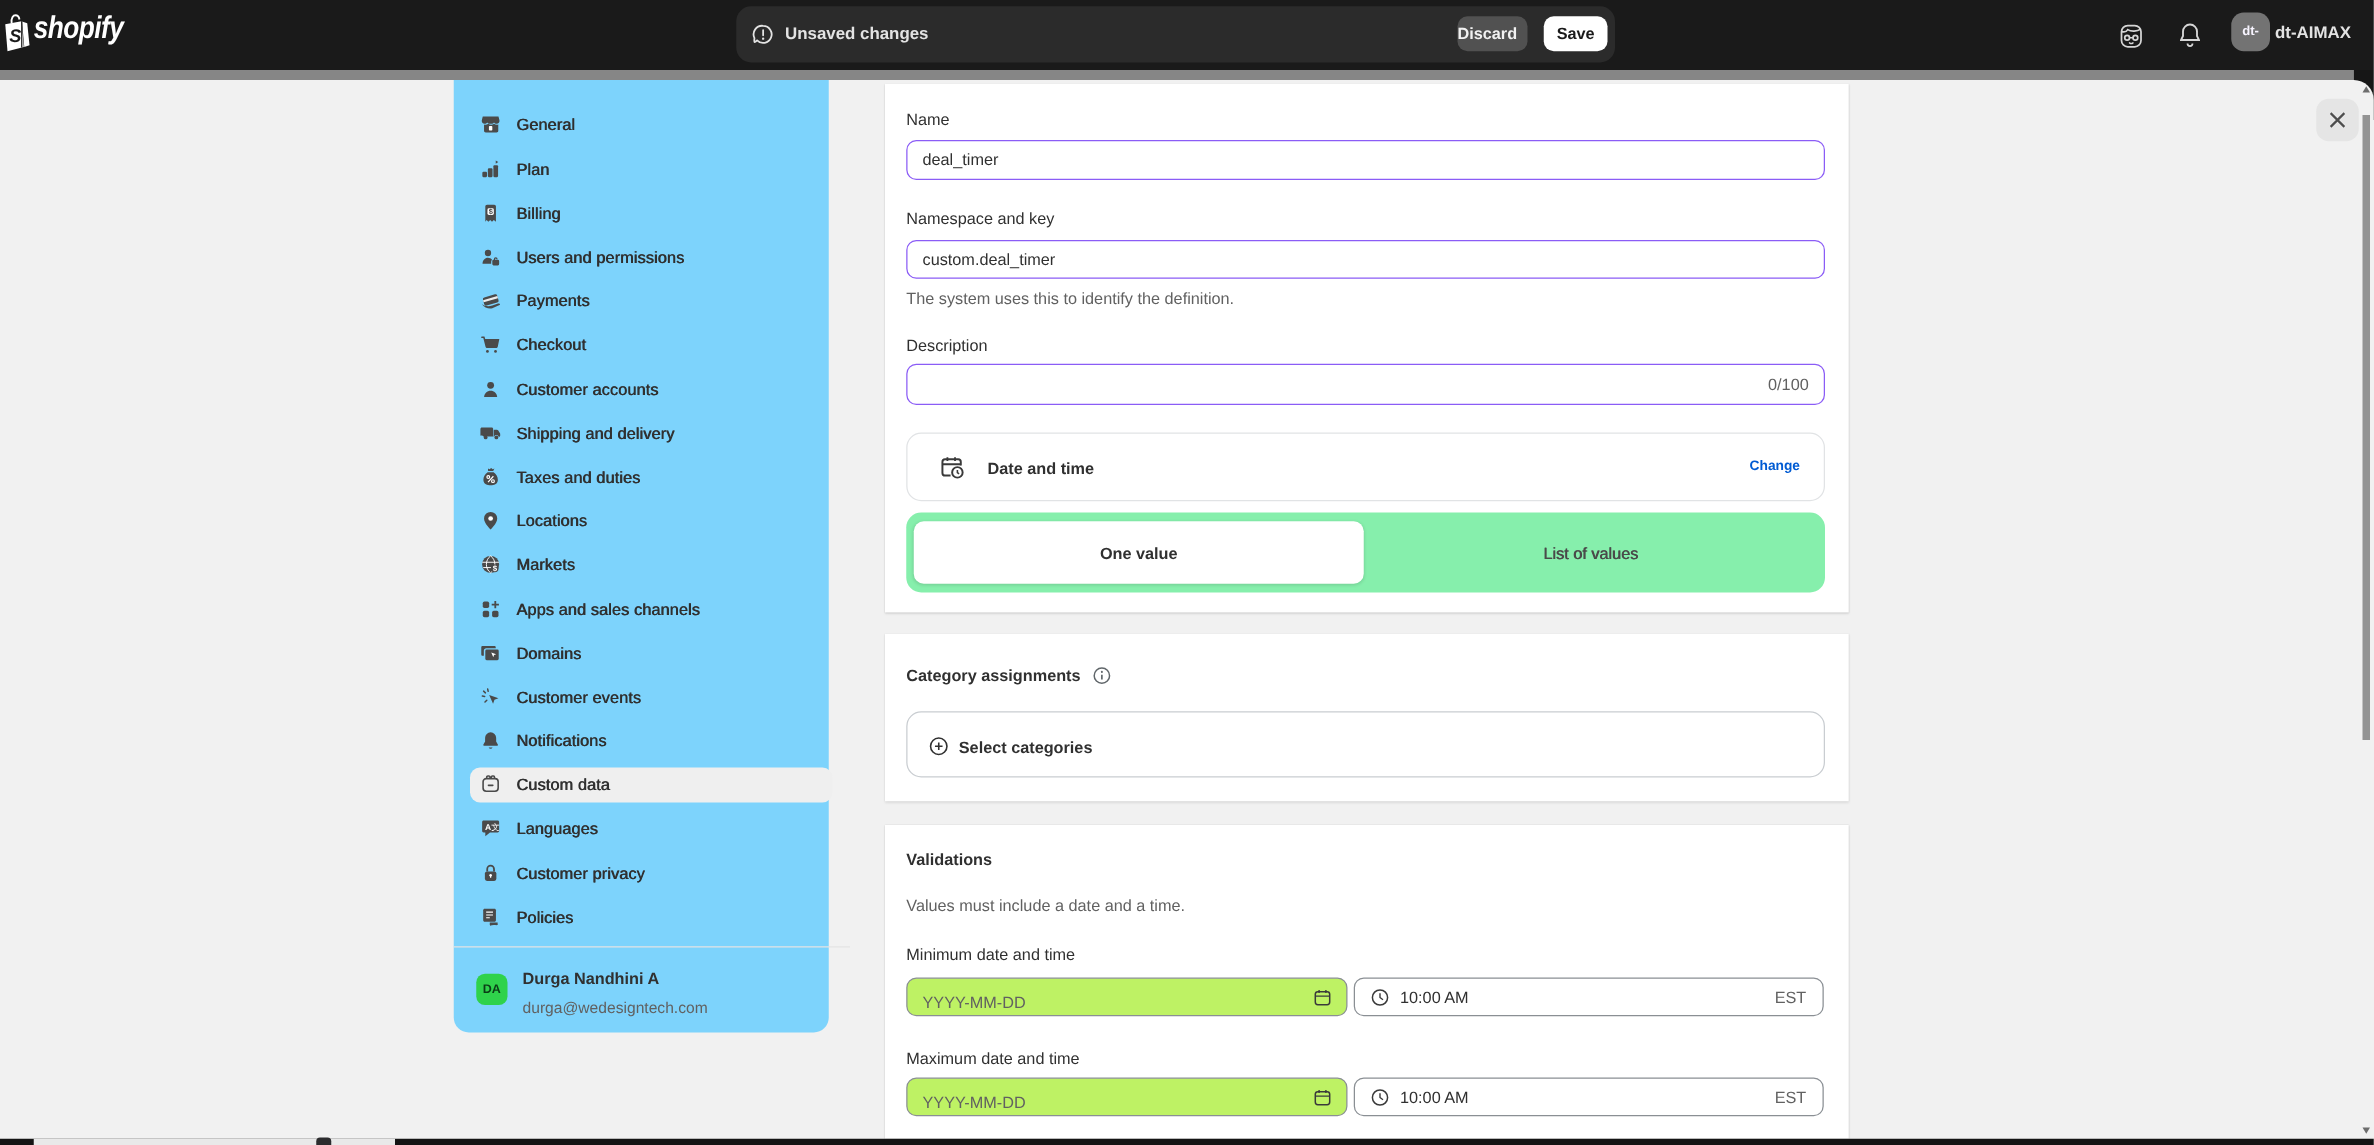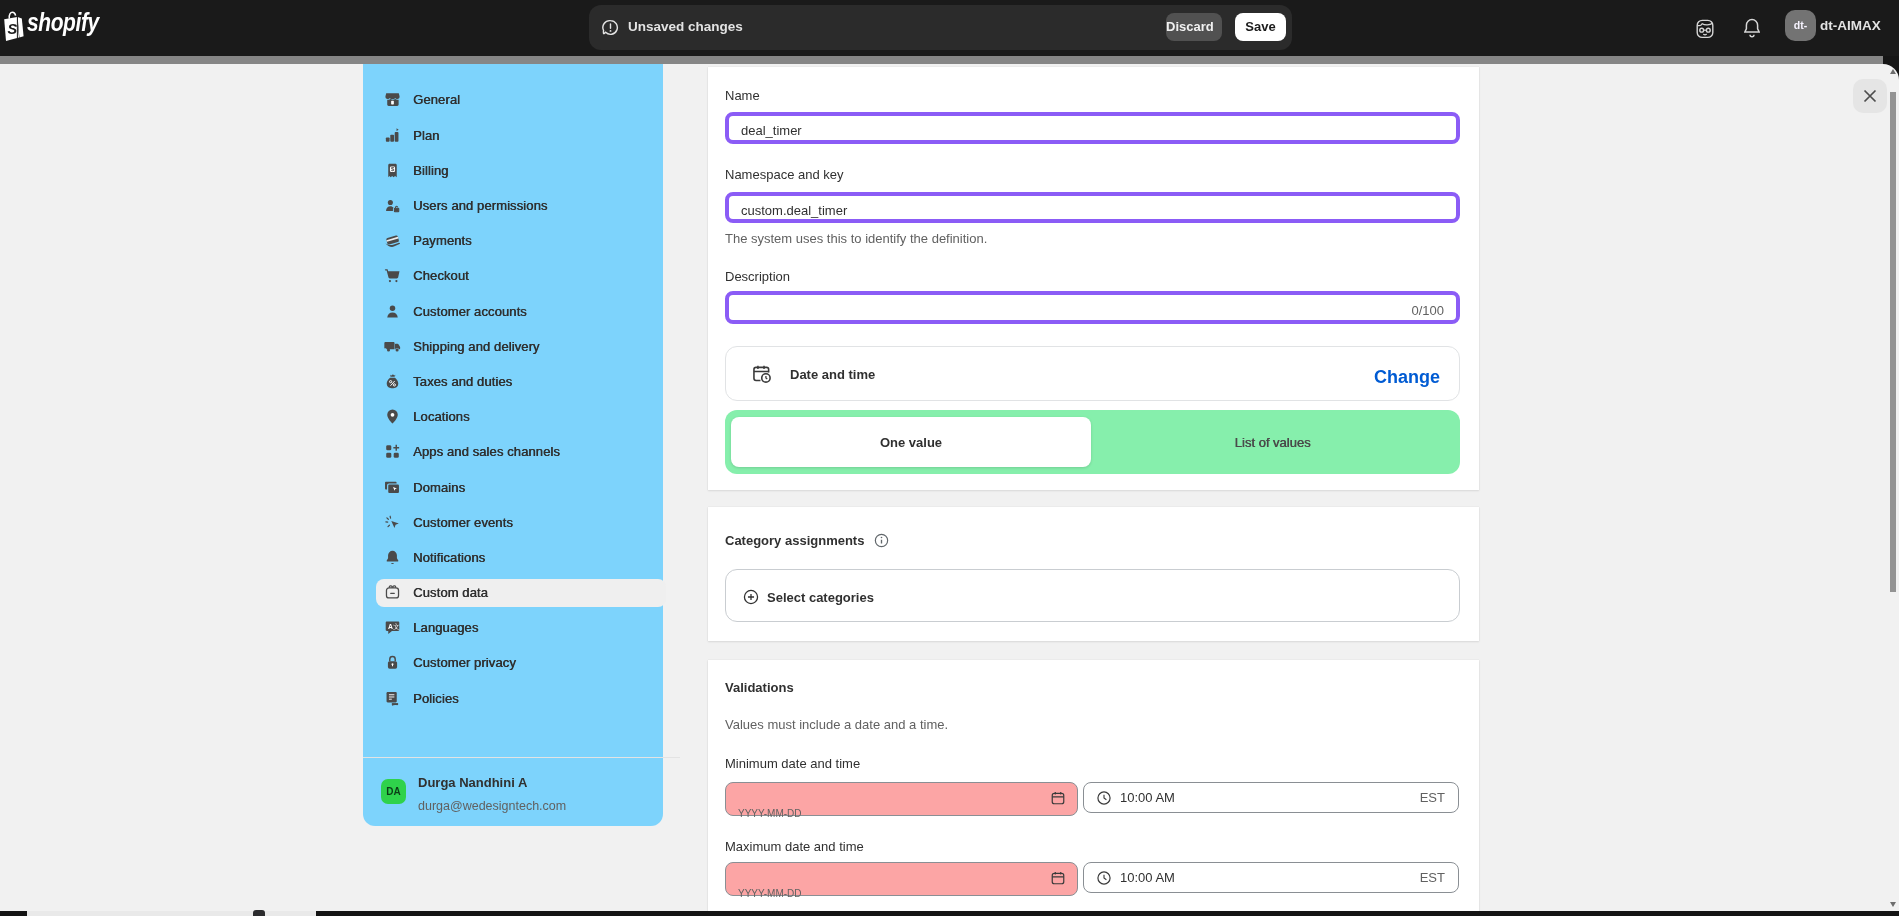--- a/index.html
+++ b/index.html
@@ -34,28 +34,28 @@
 #sbdiv{position:absolute;left:0;top:693px;width:317px;height:1px;background:#e3e3e3}
 #sbuser{position:absolute;left:18px;top:714px}
 #sbav{position:absolute;left:0;top:1px;width:25px;height:25px;border-radius:7px;background:#2fd24b;
  color:#0b3d17;font-size:10px;font-weight:700;text-align:center;line-height:25px}
 #sbname{position:absolute;left:37px;top:-3px;font-size:13px;font-weight:700;color:#303030;white-space:nowrap}
 #sbmail{position:absolute;left:37px;top:21px;font-size:12.5px;color:#616161;white-space:nowrap}
 
 .card{position:absolute;left:708px;width:771px;background:#fff;border-radius:0;
  box-shadow:0 1px 2px rgba(0,0,0,.09),0 0 1px rgba(0,0,0,.12)}
 .lbl{position:absolute;left:17px;font-size:13px;color:#303030}
-.inp{position:absolute;left:17px;width:735px;height:31.5px;border:4px solid #8b5cf6;border-radius:8px;
+.inp{position:absolute;left:17px;width:735px;height:31.5px;border:1px solid #8b5cf6;border-radius:8px;
  background:#fff;font-size:13px;color:#303030;line-height:30px;padding:0 12px}
 .b{font-weight:700}
 .gray{color:#616161}
 .blue{color:#005bd3}
 
 .dinp{position:absolute;left:17px;width:353px;height:31px;border:1px solid #8a8f94;border-radius:8px;
- background:#fca5a5;font-size:10px;line-height:29px;padding:16px 12px}
+ background:#bef264;font-size:13px;line-height:29px;padding:4px 12px}
 .tinp{position:absolute;left:375px;width:376px;height:31px;border:1px solid #8a8f94;border-radius:8px;
  background:#fff;font-size:13px;line-height:29px;padding:0 13px 0 36px}
 .calic{position:absolute;right:11px;top:7px}
 .clkic{position:absolute;left:12px;top:7px}
 .tval{color:#303030}
 .est{position:absolute;right:13px;color:#616161}
 
 #closebtn{position:absolute;left:1853px;top:15px;width:34px;height:34px;border-radius:10px;background:#e5e5e5}
 #vthumb{position:absolute;left:1890px;top:28px;width:6px;height:500px;background:#939393}
 .sarrow{position:absolute;left:1890px;width:0;height:0;border-left:3.5px solid transparent;border-right:3.5px solid transparent}
@@ -185,20 +185,32 @@
         </div>
   <div class="ni">
           <svg width="17" height="17" viewBox="0 0 20 20" fill="#4a4a4a">
             <path d="M10 1.8a6.2 6.2 0 0 1 6.2 6.2c0 4.6-6.2 10.4-6.2 10.4S3.8 12.6 3.8 8A6.2 6.2 0 0 1 10 1.8z"></path>
             <circle cx="10" cy="8" r="2.2" fill="#fff"></circle>
           </svg>
           <span>Locations</span>
         </div>
   <div class="ni">
           <svg width="17" height="17" viewBox="0 0 20 20" fill="#4a4a4a">
+            <path d="M10 2a8 8 0 1 1 0 16 8 8 0 0 1 0-16z"></path>
+            <g stroke="#fff" stroke-width=".9" fill="none">
+              <path d="M2.2 8h15.6M3 13h14"></path>
+              <path d="M10 2c-2.6 2-4 4.8-4 8s1.4 6 4 8c2.6-2 4-4.8 4-8s-1.4-6-4-8z"></path>
+            </g>
+            <circle cx="13.8" cy="13.8" r="3.6"></circle>
+            <text x="12" y="16.4" font-size="7.4" font-weight="700" fill="#fff">$</text>
+          </svg>
+          <span>Markets</span>
+        </div>
+  <div class="ni">
+          <svg width="17" height="17" viewBox="0 0 20 20" fill="#4a4a4a">
             <rect x="2.6" y="2.6" width="6" height="6" rx="1.6"></rect>
             <rect x="2.6" y="11.4" width="6" height="6" rx="1.6"></rect>
             <rect x="11.4" y="11.4" width="6" height="6" rx="1.6"></rect>
             <path d="M14.4 2.2v6.8M11 5.6h6.8" stroke="#4a4a4a" stroke-width="1.7"></path>
           </svg>
           <span>Apps and sales channels</span>
         </div>
   <div class="ni">
           <svg width="17" height="17" viewBox="0 0 20 20" fill="#4a4a4a">
             <path d="M2.4 3.2h11.2c.7 0 1.2.5 1.2 1.2v1H6c-1.5 0-2.4.9-2.4 2.4v4.6H2.4c-.7 0-1.2-.5-1.2-1.2V4.4c0-.7.5-1.2 1.2-1.2z"></path>
@@ -280,21 +292,21 @@
         <span style="position:absolute;right:12px;color:#616161">0/100</span>
       </div>
   <div style="position:absolute;left:17px;top:279px;width:735px;height:55px;border:1px solid #e1e3e5;border-radius:12px">
     <svg style="position:absolute;left:25px;top:16px" width="21" height="21" viewBox="0 0 20 20" fill="none" stroke="#3a3a3a" stroke-width="1.5">
       <path d="M16.8 9V6.2c0-1.1-.9-2-2-2H4.8c-1.1 0-2 .9-2 2v8.4c0 1.1.9 2 2 2H9"></path>
       <path d="M6.6 2.6v3M12.4 2.6v3M2.8 8h14" stroke-width="1.4"></path>
       <circle cx="14.2" cy="14.2" r="4"></circle>
       <path d="M14.2 12.4v1.9l1.3 1" stroke-width="1.2"></path>
     </svg>
     <div class="b" style="position:absolute;left:64px;top:20px;font-size:13px;color:#303030">Date and time</div>
-    <div class="b blue" style="position:absolute;right:19px;top:20px;font-size:18px">Change</div>
+    <div class="b blue" style="position:absolute;right:19px;top:20px;font-size:11px">Change</div>
   </div>
   <div style="position:absolute;left:17px;top:343px;width:735px;height:64px;background:#86efac;border-radius:12px">
     <div class="b" style="position:absolute;left:6px;top:7px;width:360px;height:50px;background:#fff;border-radius:8px;box-shadow:0 1px 3px rgba(0,0,0,.14);font-size:13px;color:#303030;display:flex;align-items:center;justify-content:center">One value</div>
     <div style="position:absolute;left:366px;top:7px;right:6px;height:50px;font-size:13px;color:#4a4a4a;text-shadow:.5px 0 0 #4a4a4a;display:flex;align-items:center;justify-content:center">List of values</div>
   </div>
 </div>
 
 <div class="card" id="card2" style="top:443px;height:134px">
   <div class="lbl b" style="top:26px">Category assignments</div>
   <svg style="position:absolute;left:166px;top:26px" width="15" height="15" viewBox="0 0 20 20" fill="none" stroke="#61676b" stroke-width="1.6">

